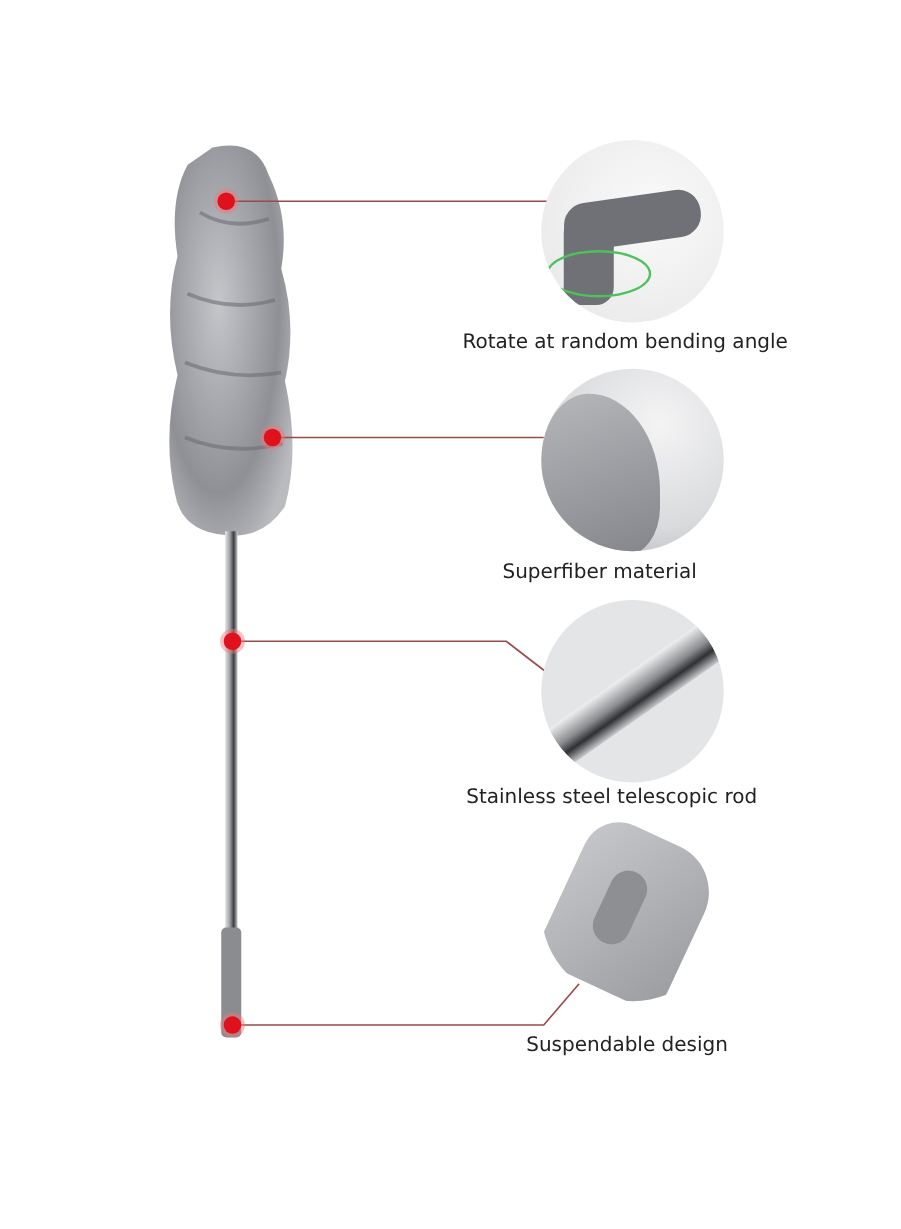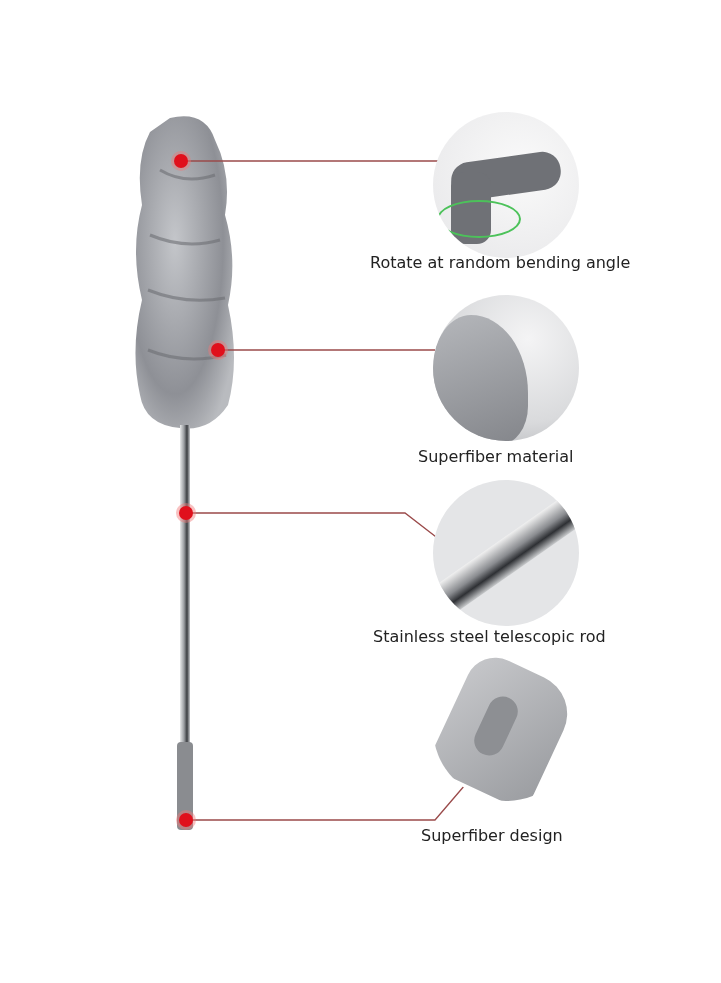--- a/index.html
+++ b/index.html
@@ -47,29 +47,29 @@
 <div class="dot" style="left:181px;top:161px"></div>
 <div class="dot" style="left:218px;top:350px"></div>
 <div class="dot" style="left:186px;top:513px"></div>
 <div class="dot" style="left:186px;top:820px"></div>
 
 <div class="circ" style="left:433px;top:112px;width:146px;height:146px;background:radial-gradient(circle at 60% 40%,#fafafa,#e6e6e8);">
   <div class="abs" style="left:18px;top:45px;width:110px;height:38px;background:#6f7176;border-radius:18px;transform:rotate(-8deg);"></div>
   <div class="abs" style="left:18px;top:60px;width:40px;height:72px;background:#6f7176;border-radius:14px;"></div>
   <div class="abs" style="left:4px;top:88px;width:80px;height:34px;border:2px solid #4cc25a;border-radius:50%;"></div>
 </div>
-<div class="label" style="left:370px;top:253px">Rotate at random bending angle</div>
+<div class="label" style="left:370px;top:263px">Rotate at random bending angle</div>
 
 <div class="circ" style="left:433px;top:295px;width:146px;height:146px;background:radial-gradient(circle at 65% 30%,#f4f4f5,#d9dadc 60%,#a9abaf);">
   <div class="abs" style="left:0;top:20px;width:95px;height:130px;background:linear-gradient(160deg,#b5b7bb,#83858a);border-radius:40% 60% 30% 50%;"></div>
 </div>
-<div class="label" style="left:418px;top:447px">Superfiber material</div>
+<div class="label" style="left:402px;top:447px">Superfiber material</div>
 
 <div class="circ" style="left:433px;top:480px;width:146px;height:146px;background:#e4e5e7;">
   <div class="abs" style="left:-20px;top:55px;width:200px;height:34px;background:linear-gradient(#f0f0f0,#8a8c90 45%,#2e3034 70%,#c9cbcd);transform:rotate(-35deg);"></div>
 </div>
 <div class="label" style="left:373px;top:627px">Stainless steel telescopic rod</div>
 
 <div class="circ" style="left:433px;top:655px;width:146px;height:146px;background:#fff;">
   <div class="abs" style="left:15px;top:10px;width:110px;height:130px;background:linear-gradient(120deg,#c7c8cb,#9a9ca0);border-radius:30px 40px 20px 20px;transform:rotate(25deg);"></div>
   <div class="abs" style="left:48px;top:40px;width:30px;height:62px;background:#8d8f93;border-radius:15px;transform:rotate(25deg);"></div>
 </div>
-<div class="label" style="left:421px;top:826px">Superfiber design</div>
+<div class="label" style="left:421px;top:826px">Suspendable design</div>
 
 </body></html>

